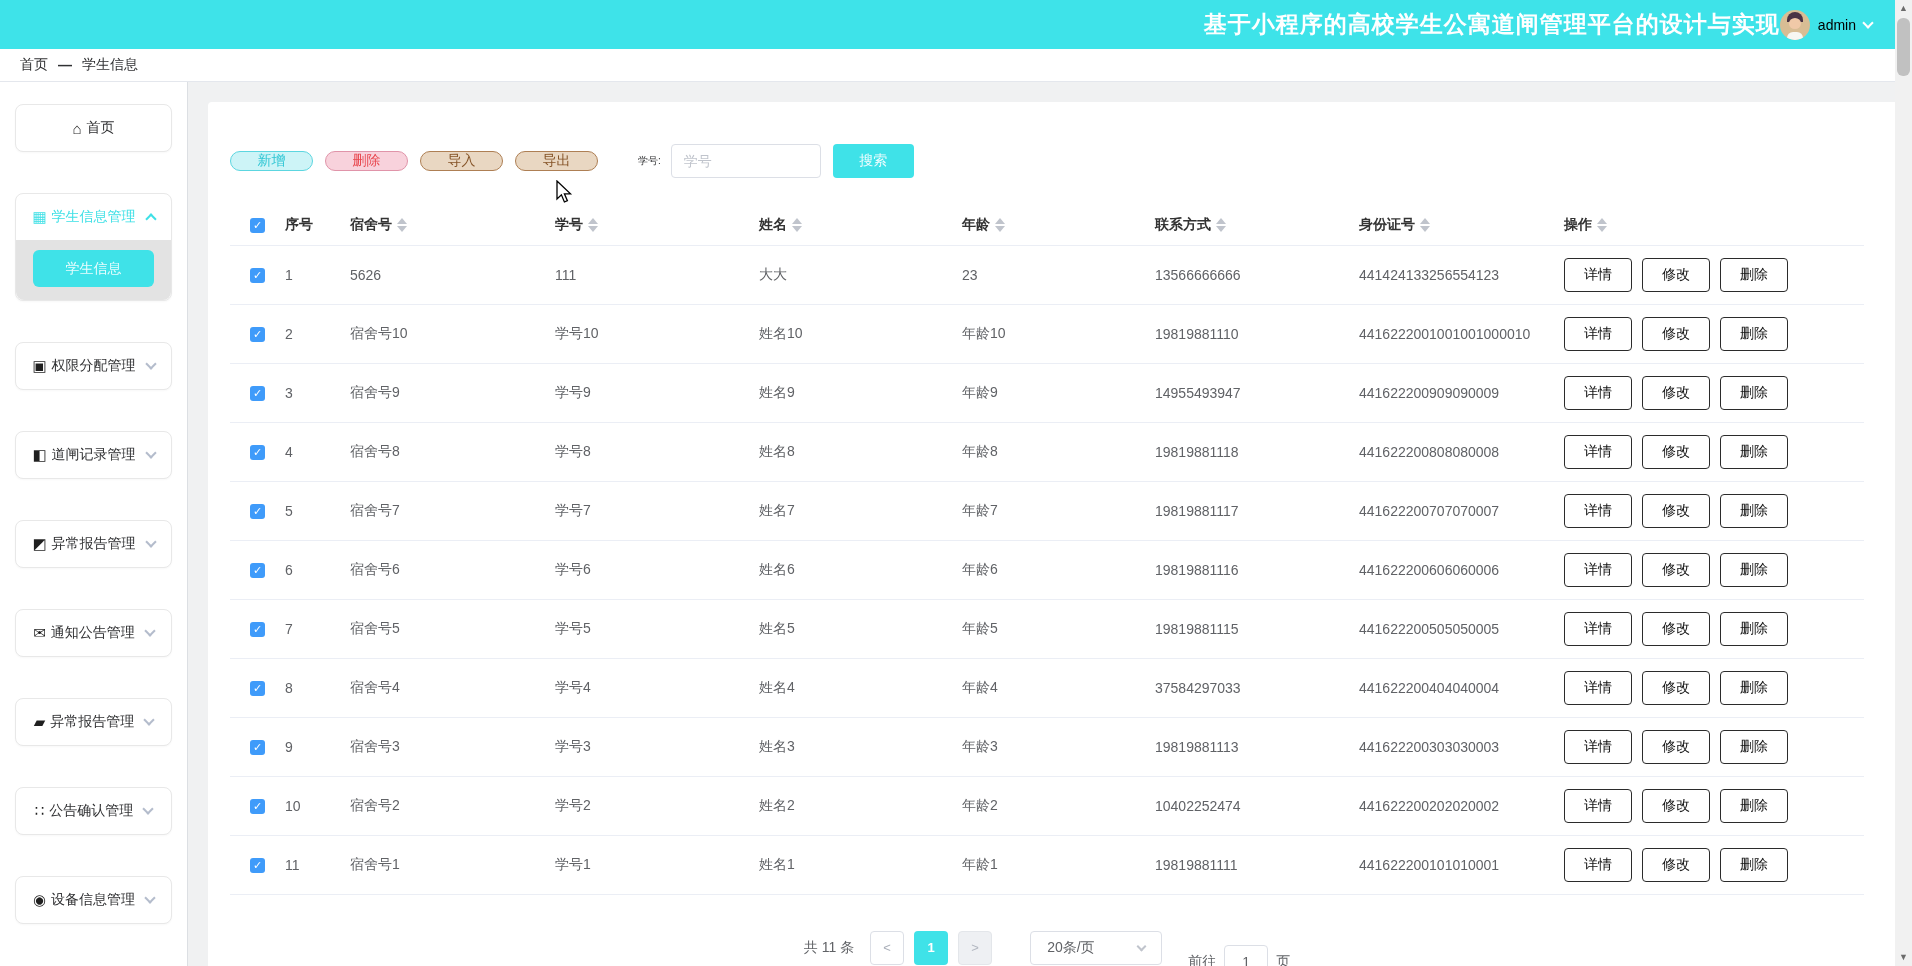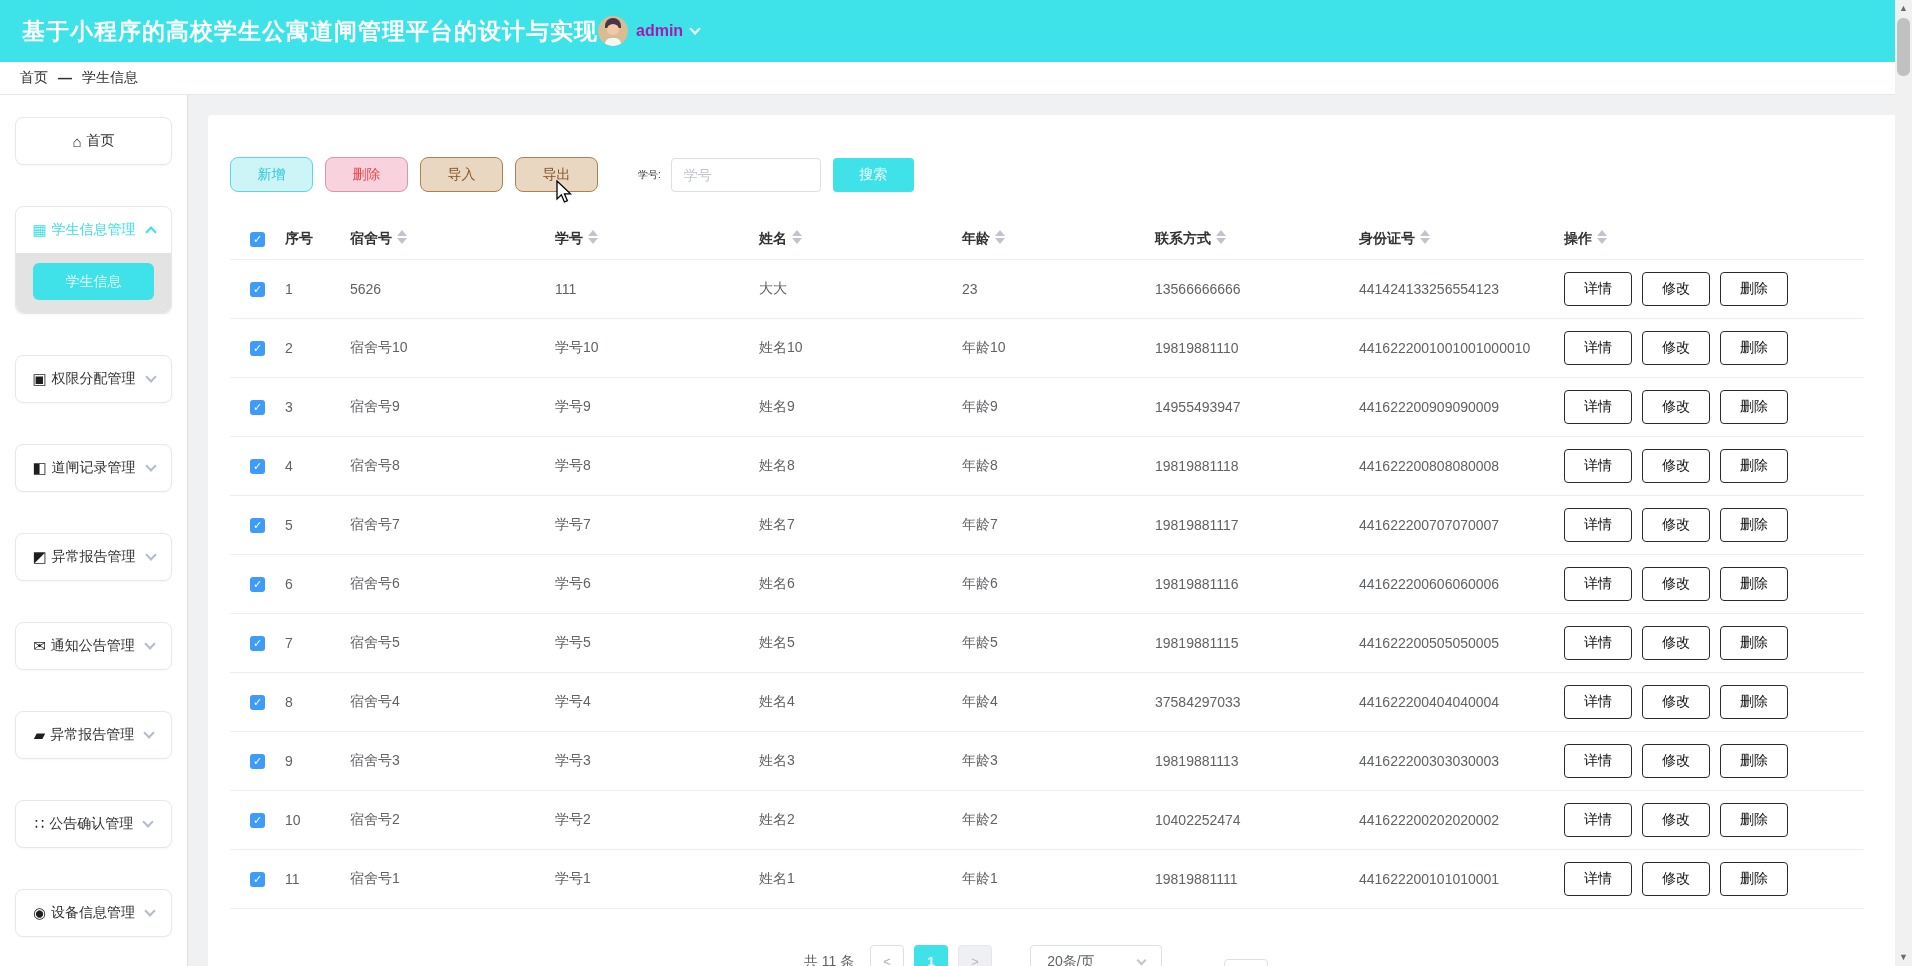--- a/index.html
+++ b/index.html
@@ -1,27 +1,27 @@
 <!DOCTYPE html>
 <html><head>
 <meta charset="utf-8">
 <style>
   * { margin:0; padding:0; box-sizing:border-box; }
   html,body { width:1912px; height:966px; overflow:hidden; }
   body { font-family:"Liberation Sans","DejaVu Sans",sans-serif; background:#f0f1f2; color:#333; position:relative; }
 
   
-  .app-header { height:62px; background:#3ee3e9; display:flex; align-items:center; justify-content:flex-start; padding:0 40px 0 22px; }
+  .app-header { height:49px; background:#3ee3e9; display:flex; align-items:center; justify-content:flex-end; padding:0 40px 0 16px; }
   .app-title { color:#ffffff; font-size:23px; font-weight:bold; letter-spacing:1px; }
   .user-menu { display:flex; align-items:center; gap:8px; cursor:pointer; }
   .avatar { width:30px; height:30px; border-radius:50%; background:#d8bd94; position:relative; overflow:hidden; }
   .avatar .hair { position:absolute; top:2px; left:7px; width:16px; height:10px; border-radius:8px 8px 0 0; background:#4a3344; }
   .avatar .face { position:absolute; top:8px; left:9px; width:12px; height:11px; border-radius:50%; background:#f0c9a8; }
   .avatar .shirt { position:absolute; bottom:0; left:7px; width:16px; height:8px; border-radius:6px 6px 0 0; background:#f7f7f2; }
-  .username { color:#a21caf; font-size:16px;font-weight:bold; }
+  .username { color:#000000; font-size:14px; }
   .chev { display:inline-block; width:8px; height:8px; border-right:2px solid #fff; border-bottom:2px solid #fff; transform:rotate(45deg); margin-top:-4px; }
   .chev.gray { border-color:#b4bccc; }
   .chev.cyan { border-color:#3ee0e6; transform:rotate(-135deg); margin-top:4px; }
 
   
   .breadcrumb { height:33px; background:#fff; display:flex; align-items:center; gap:10px; padding:0 20px; font-size:14px; color:#303133; border-bottom:1px solid #e4e7ed; }
   .breadcrumb .sep { font-weight:bold; color:#303133; }
 
   
   .body-row { display:flex; height:884px; }
@@ -32,34 +32,34 @@
   .side-card.active .row { color:#3ee0e6; }
   .side-card.active .row .s-icon { color:#3ee0e6; }
   .submenu { background:#e3e3e3; border-radius:0 0 8px 8px; padding:10px 17px 13px; }
   .submenu-btn { background:#3fe2e8; border-radius:6px; height:37px; display:flex; align-items:center; justify-content:center; color:#e9fdfe; font-size:14px; cursor:pointer; }
 
   main.main { flex:1; padding:20px 10px 0 20px; }
   .card { background:#fff; border-radius:4px; min-height:864px; padding:42px 22px 0; }
 
   
   .toolbar { display:flex; align-items:center; margin-bottom:27px; }
-  .tb-btn { height:35px; width:83px; border-radius:8px; font-size:14px; cursor:pointer; margin-right:12px; }
+  .tb-btn { height:20px; width:83px; border-radius:14px; font-size:14px; cursor:pointer; margin-right:12px; }
   .tb-add { background:#cdf4f7; border:1px solid #5cd6e0; color:#2fc6d4; }
   .tb-del { background:#f8d2dc; border:1px solid #e094a9; color:#e8484f; }
   .tb-imp, .tb-exp { background:#e9d7c2; border:1px solid #ae7f54; color:#855428; }
   .search-label { font-size:10px; color:#303133; margin:0 10px 0 28px; }
   .search-input { width:150px; height:34px; border:1px solid #dcdfe6; border-radius:4px; padding:0 12px; font-size:14px; color:#606266; outline:none; }
   .search-input::placeholder { color:#c0c4cc; }
   .tb-search { height:34px; width:81px; margin-left:12px; background:#3fe2e8; border:none; border-radius:4px; color:#eefdfe; font-size:14px; cursor:pointer; }
 
   
   table.data-table { width:1634px; border-collapse:collapse; table-layout:fixed; }
   .data-table th { height:40px; font-size:14px; color:#333; font-weight:bold; text-align:left; border-bottom:1px solid #ebeef5; }
   .data-table td { height:59px; font-size:14px; color:#606266; text-align:left; border-bottom:1px solid #ebeef5; }
-  .th-inner { display:inline-flex; align-items:flex-start; gap:5px; }
+  .th-inner { display:inline-flex; align-items:center; gap:5px; }
   .caret-wrap { display:inline-flex; flex-direction:column; gap:2px; cursor:pointer; }
   .caret-up { width:0; height:0; border-left:5px solid transparent; border-right:5px solid transparent; border-bottom:6px solid #c0c4cc; }
   .caret-down { width:0; height:0; border-left:5px solid transparent; border-right:5px solid transparent; border-top:6px solid #c0c4cc; }
   .cb-cell { text-align:center !important; }
   .checkbox { display:inline-block; width:15px; height:15px; background:#3f9bfa; border-radius:3px; color:#fff; font-size:11px; line-height:15px; text-align:center; cursor:pointer; vertical-align:middle; }
   .act-btn { height:34px; min-width:68px; background:#fff; border:1px solid #2b2b2b; border-radius:4px; color:#111; font-size:14px; margin-right:10px; cursor:pointer; padding:0 12px; }
 
   
   .pagination { width:1634px; display:flex; align-items:center; justify-content:center; gap:10px; margin-top:22px; font-size:14px; color:#606266; }
   .pg-total { margin-right:6px; }

